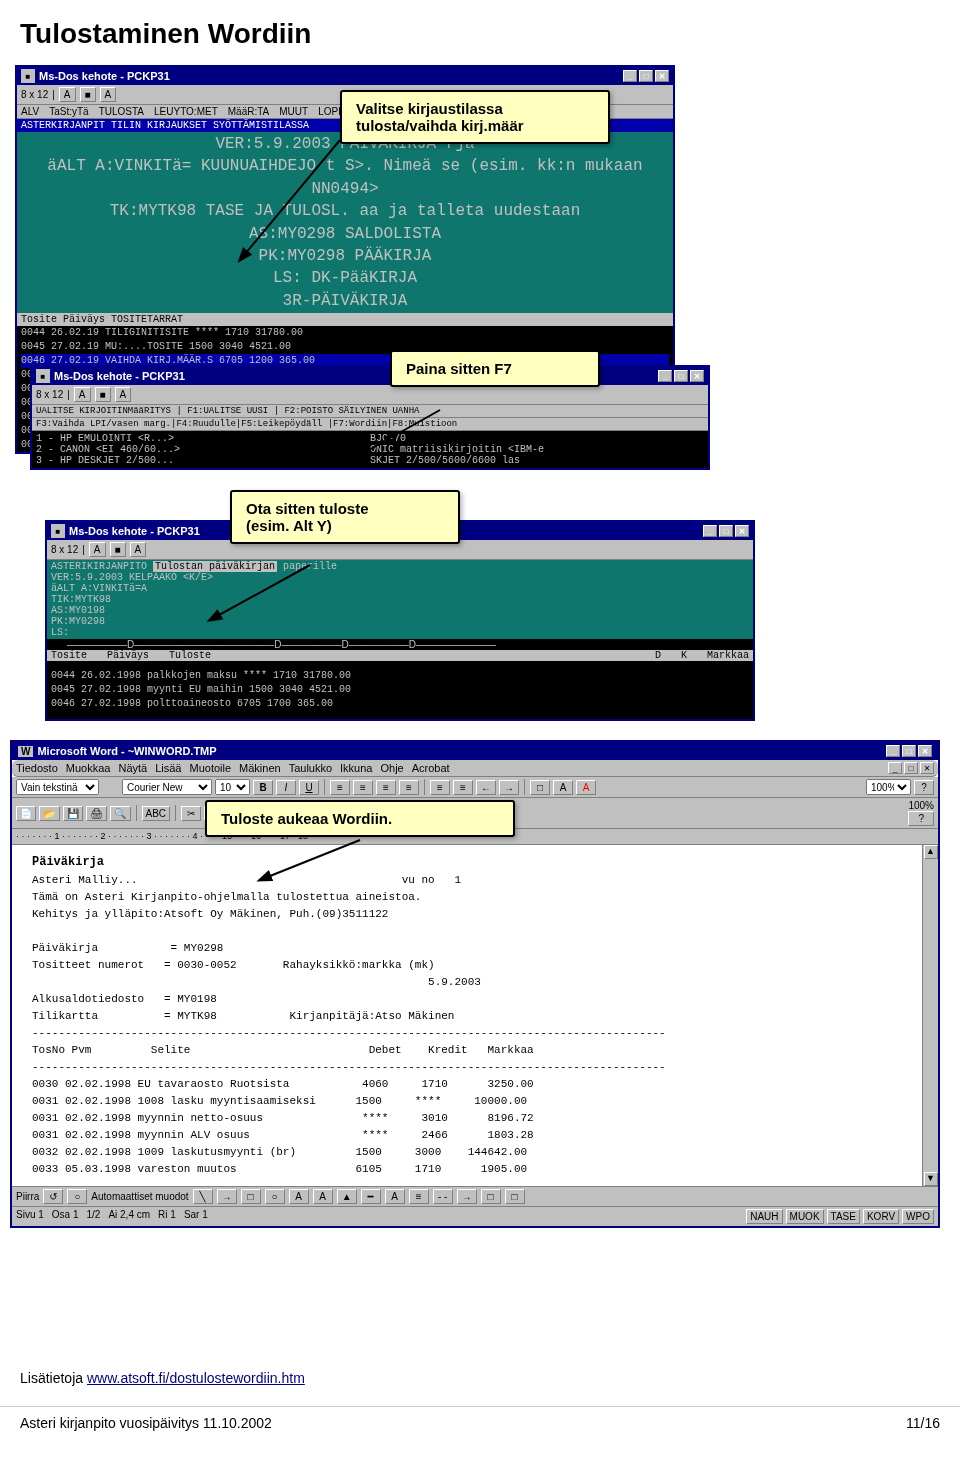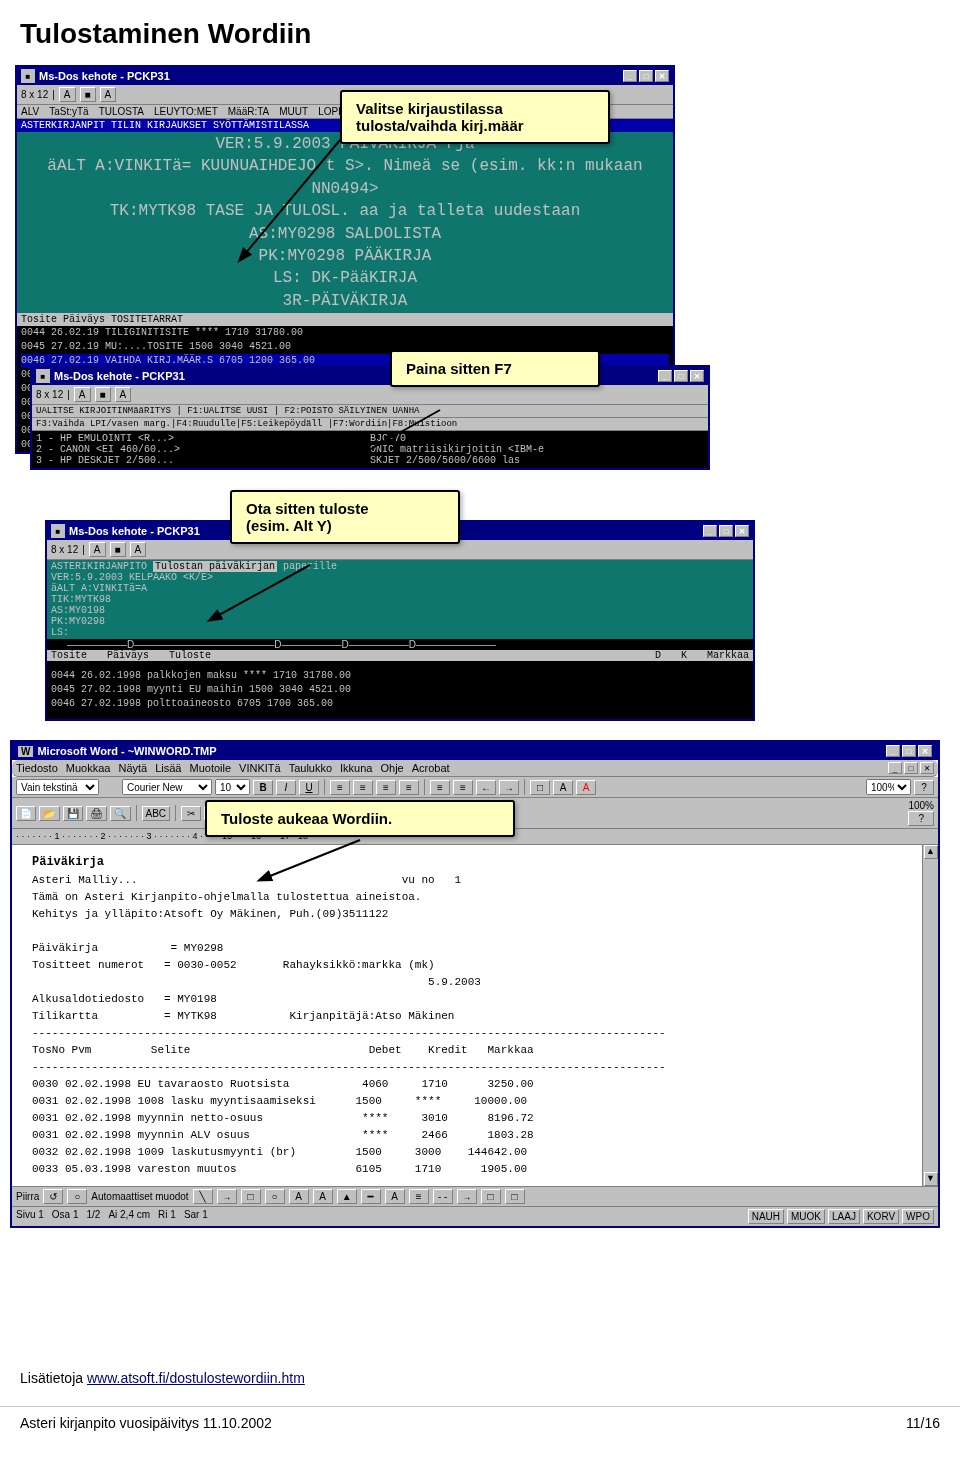--- a/index.html
+++ b/index.html
@@ -432,21 +432,21 @@
           <div class="dos-btn">✕</div>
         </div>
       </div>
 
       <div class="word-menubar">
         <span>Tiedosto</span>
         <span>Muokkaa</span>
         <span>Näytä</span>
         <span>Lisää</span>
         <span>Muotoile</span>
-        <span>VINKITä</span>
+        <span>Mäkinen</span>
         <span>Taulukko</span>
         <span>Ikkuna</span>
         <span>Ohje</span>
         <span>Acrobat</span>
         <span style="margin-left:auto; display:flex; gap:2px;">
           <div class="dos-btn">_</div>
           <div class="dos-btn">□</div>
           <div class="dos-btn">✕</div>
         </span>
       </div>
@@ -584,21 +584,21 @@
       <div class="word-statusbar">
         <span>Sivu 1</span>
         <span>Osa 1</span>
         <span>1/2</span>
         <span>Ai 2,4 cm</span>
         <span>Ri 1</span>
         <span>Sar 1</span>
         <span style="margin-left:auto; display:flex; gap:3px;">
           <div class="word-toolbar-btn">NAUH</div>
           <div class="word-toolbar-btn">MUOK</div>
-          <div class="word-toolbar-btn">LAAJ</div>
+          <div class="word-toolbar-btn">TASE</div>
           <div class="word-toolbar-btn">KORV</div>
           <div class="word-toolbar-btn">WPO</div>
         </span>
       </div>
     </div>
 
     <div id="callout4" class="callout-box" style="position:absolute; top:740px; left:195px; width:310px; z-index:130;">
       <div>Tuloste aukeaa Wordiin.</div>
     </div>
 

